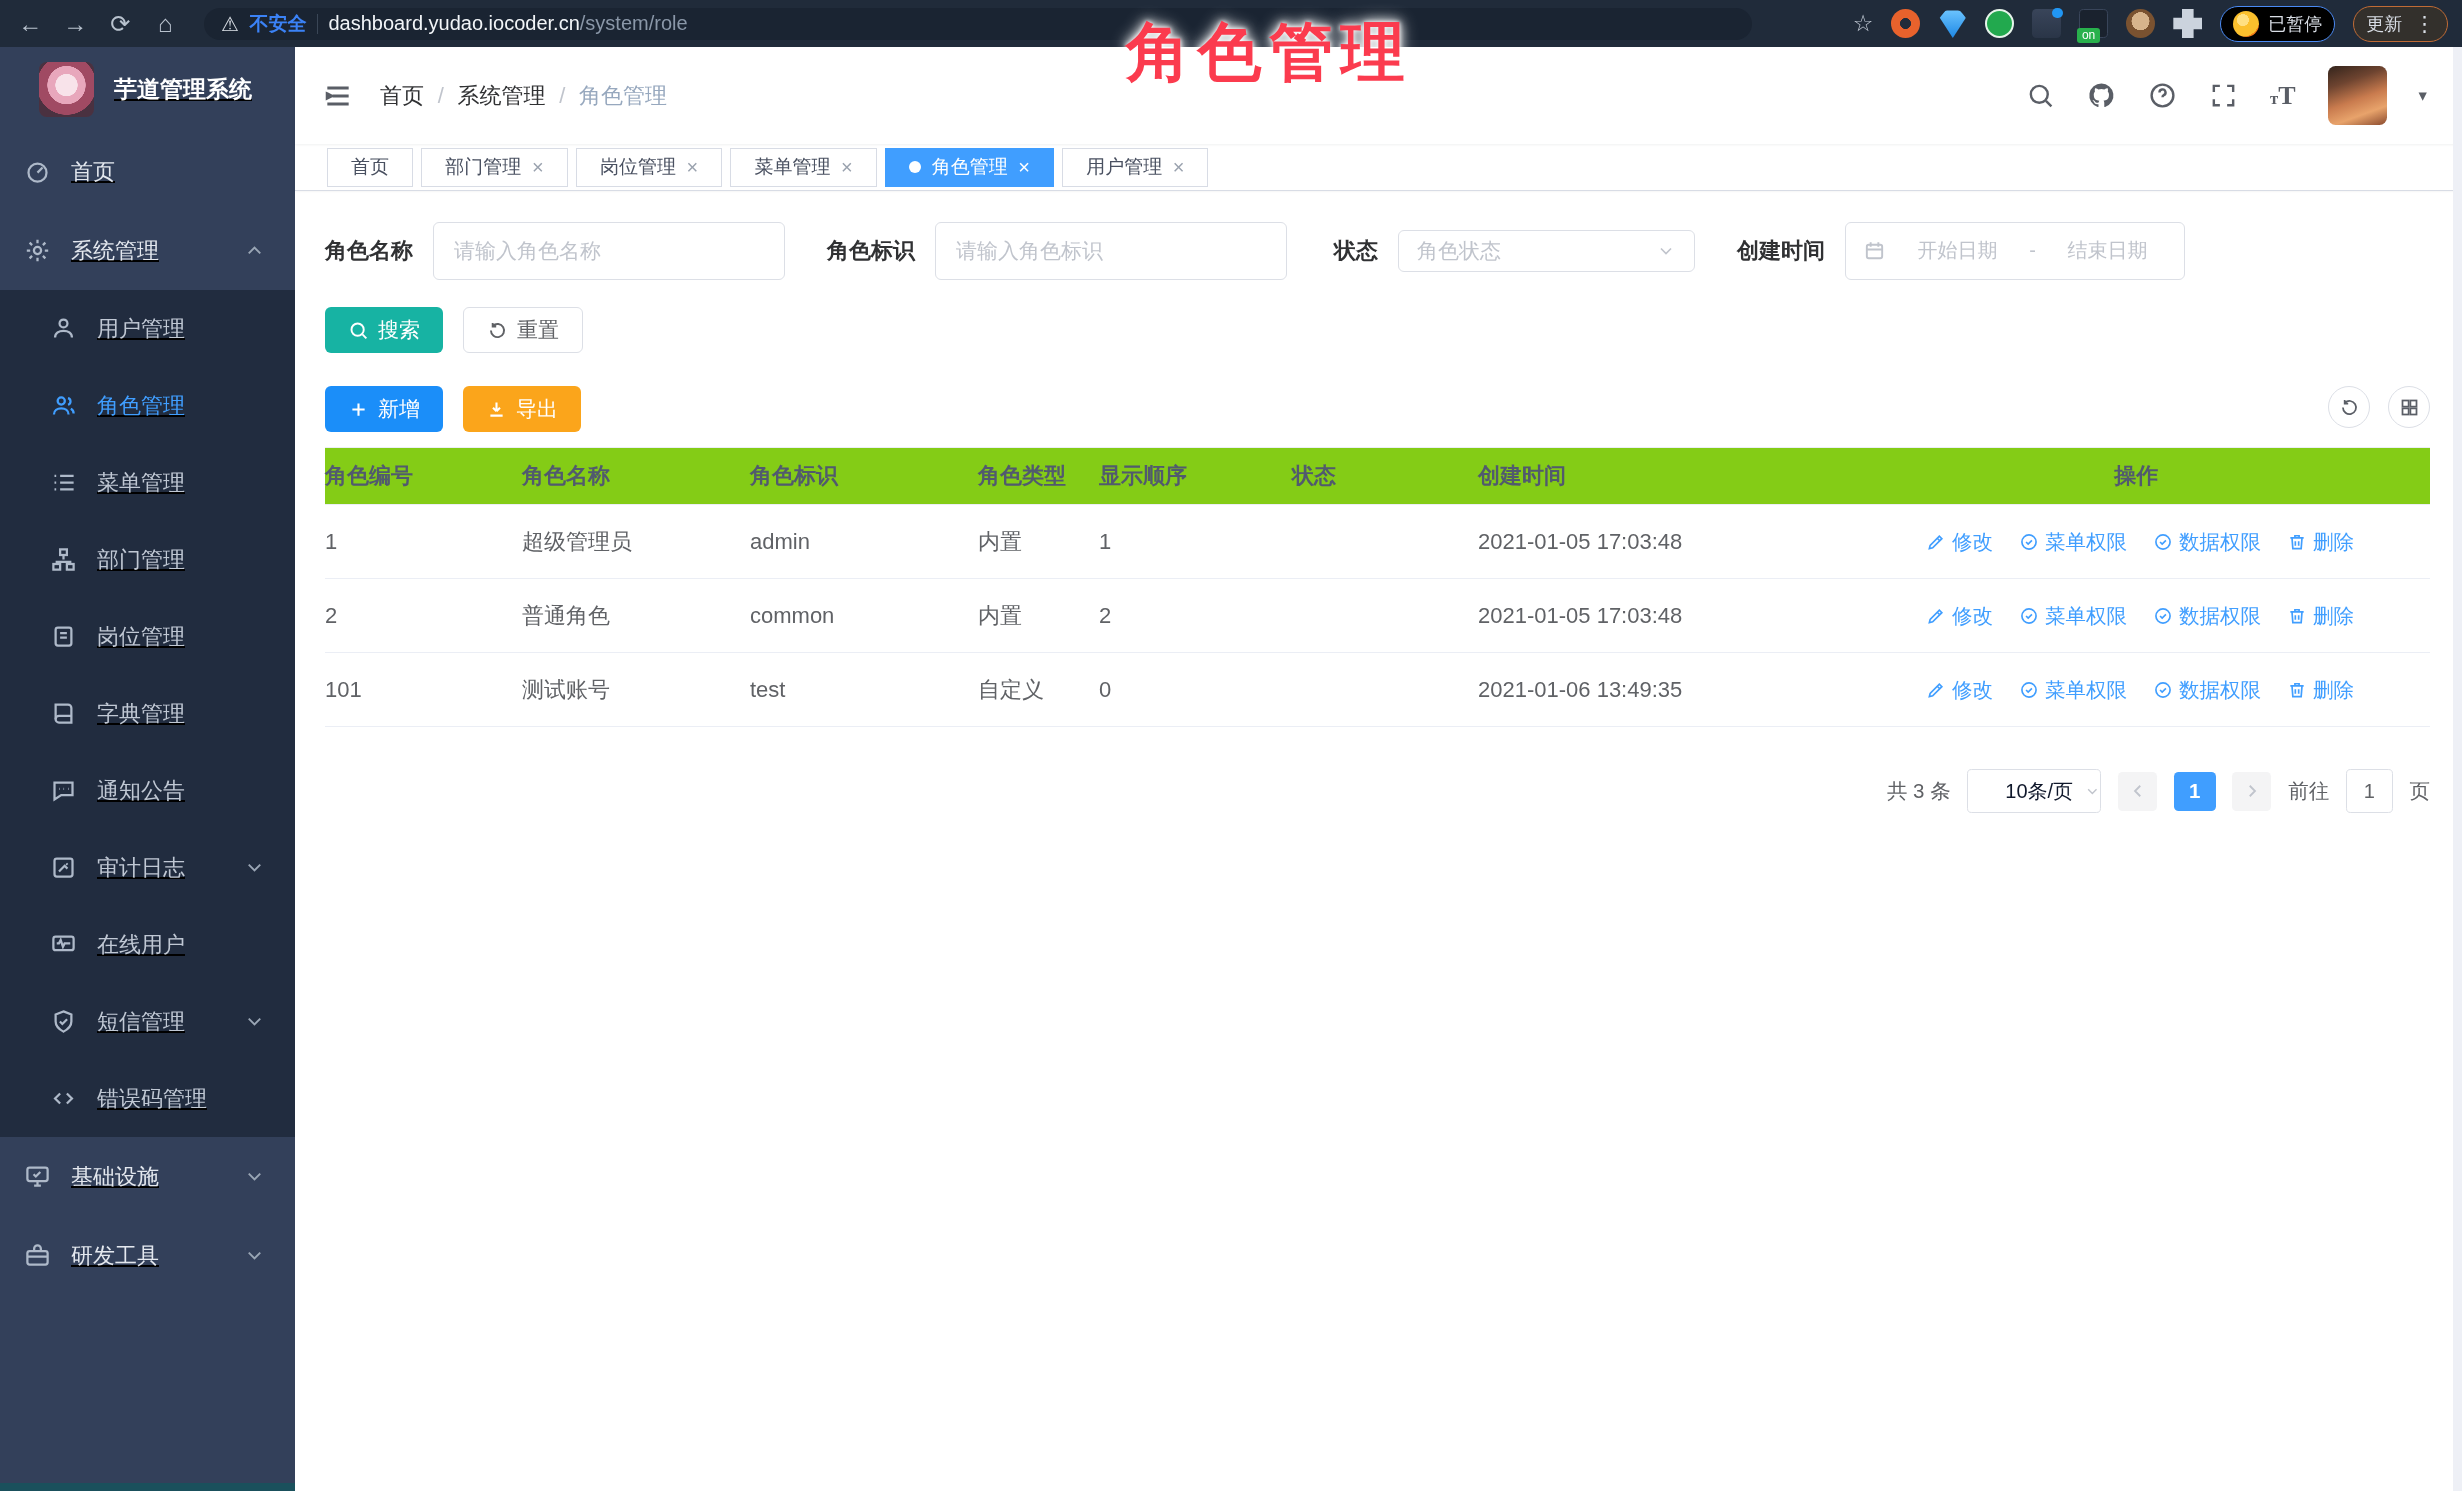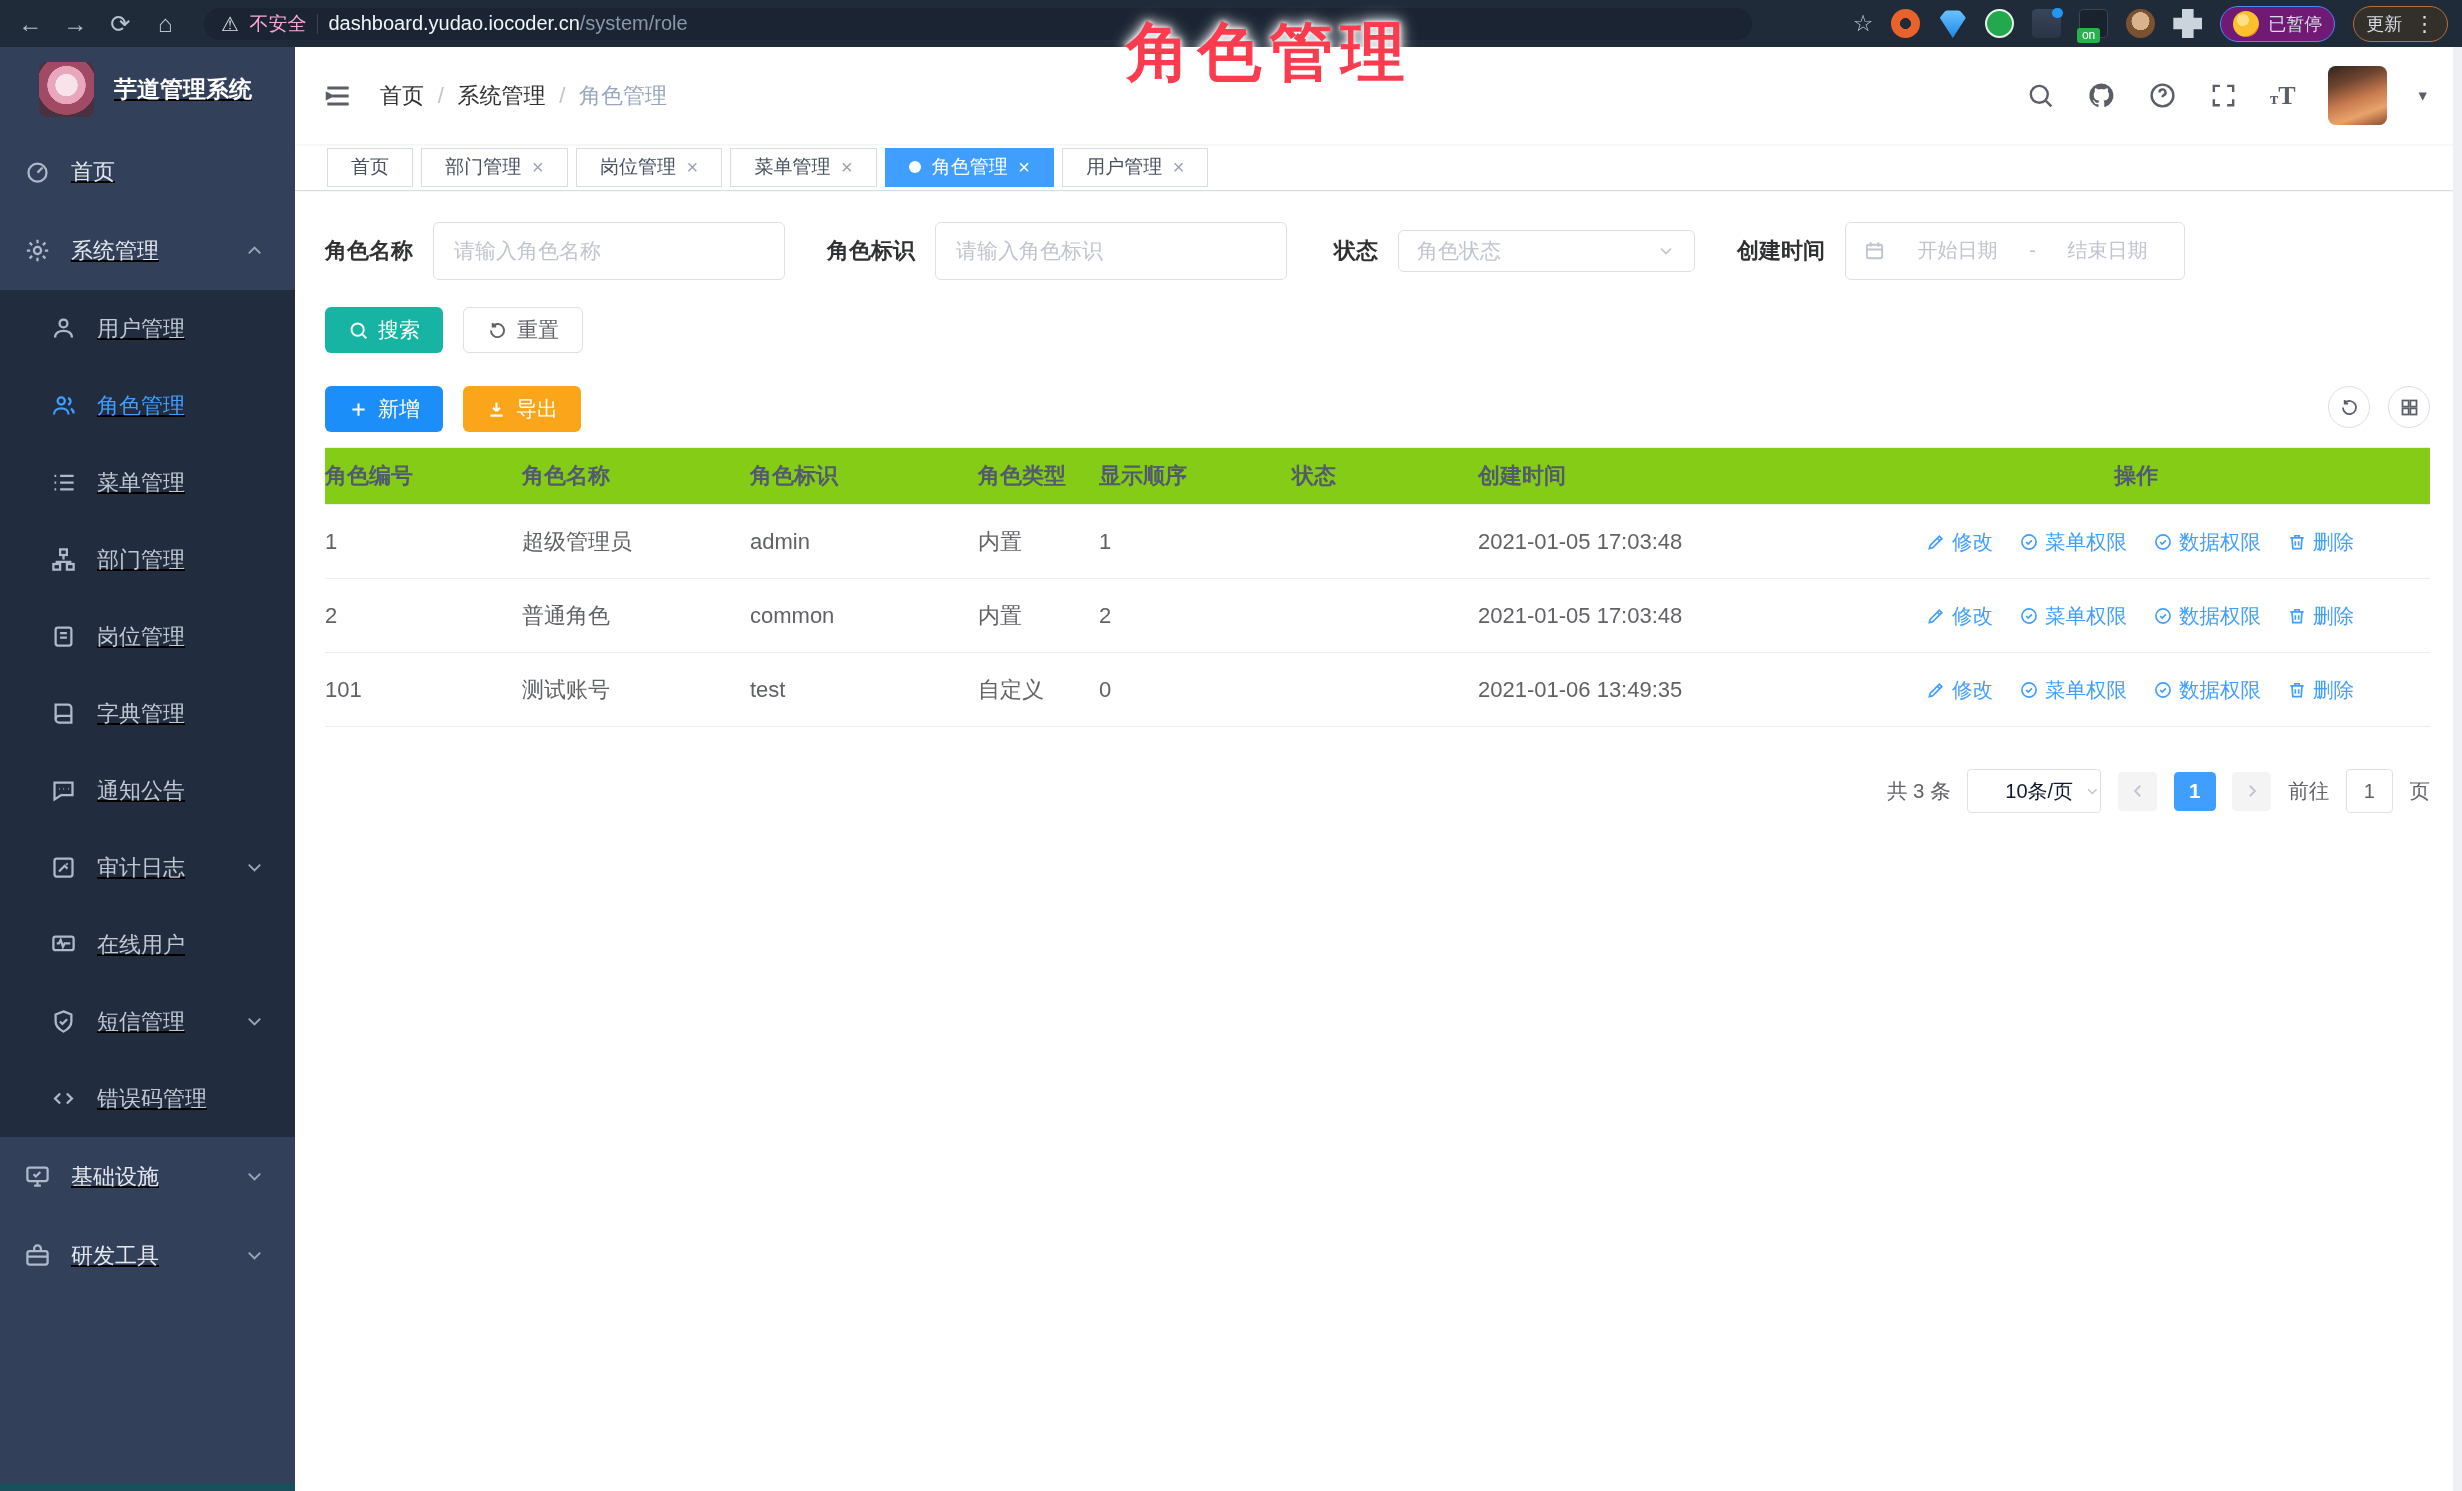--- a/index.html
+++ b/index.html
@@ -4,39 +4,39 @@
 <style>
   * { margin:0; padding:0; box-sizing:border-box; }
   html,body { width:2462px; height:1492px; overflow:hidden; font-family:"Liberation Sans","DejaVu Sans",sans-serif; background:#fff; }
   .page { position:relative; width:2462px; height:1492px; overflow:hidden; }
 
   
   .chrome { position:absolute; top:0; left:0; width:100%; height:47px; background:#202B3A; display:flex; align-items:center; padding:0 13.7px; z-index:10; }
   .nav-ico { width:33px; height:33px; display:flex; align-items:center; justify-content:center; color:#B8C2CE; font-size:24px; margin-right:12px; border-radius:50%; }
   .addr-pill { display:flex; align-items:center; margin-left:10.6px; width:1548px; height:32px; background:#1A2432; border-radius:16px; padding:0 16.7px; gap:10.6px; }
   .addr-pill .warn { color:#DDE2E8; }
-  .sec-label { color:#f9a8d4; font-size:19px; }
+  .sec-label { color:#3b82f6; font-size:19px;font-weight:bold; }
   .addr-div { width:0.8px; height:20px; background:#3A4656; }
   .url { font-size:20px; }
   .url .host { color:#F2F5F8; }
   .url .path { color:#8A97A8; }
   .chrome-right { margin-left:auto; display:flex; align-items:center; gap:18px; }
   .star { color:#C3CBD6; font-size:23px; }
   .ext { width:29px; height:29px; border-radius:50%; position:relative; flex-shrink:0; }
   .ext-orange { background:radial-gradient(circle at 50% 50%, #202B3A 0 26%, #E8622C 27% 100%); }
   .ext-blue { background:linear-gradient(180deg,#6EC6FF 0%,#1E88E5 100%); clip-path:polygon(50% 100%,5% 30%,25% 5%,75% 5%,95% 30%); }
   .ext-green { background:#22A94E; border:2.3px solid #E6F4EA; }
   .ext-grid { border-radius:4.6px; background:linear-gradient(180deg,#39455A 0%,#2A3547 100%); }
   .ext-grid::after { content:""; position:absolute; right:-1.5px; top:-1.5px; width:10.6px; height:10.6px; border-radius:50%; background:#2196F3; }
   .ext-dark { border-radius:4.6px; background:#1A222E; border:0.8px solid #39455A; }
   .on-badge { position:absolute; left:-3px; bottom:-6px; background:#28B14C; color:#fff; font-size:12px; line-height:15px; padding:0 4.6px; border-radius:3px; }
   .ext-monkey { background:radial-gradient(circle at 50% 42%, #D7B48C 0 40%, #7A5230 41% 100%); }
   .ext-puzzle { border-radius:6px; background:#CBD3DD; clip-path:polygon(0 30%,30% 30%,30% 0,70% 0,70% 30%,100% 30%,100% 70%,70% 70%,70% 100%,30% 100%,30% 70%,0 70%); }
   .chip { display:flex; align-items:center; gap:9px; height:36px; border-radius:18px; padding:0 12px; font-size:18px; color:#D9DEE6; }
-  .chip-profile { border:1.5px solid #4A8AF4; background:#701a75; }
+  .chip-profile { border:1.5px solid #4A8AF4; background:#000000; }
   .chip-update { border:1.5px solid #C06B35; background:#33302C; gap:12px; }
   .emoji-face { width:26px; height:26px; border-radius:50%; background:radial-gradient(circle at 38% 35%, #FFE082 0 25%, #FBC02D 26% 70%, #F57F17 71% 100%); }
   .kebab { color:#D9DEE6; font-size:21px; letter-spacing:0; }
 
   
   .overlay-title { position:absolute; left:1126px; top:9px; z-index:60; font-size:64px; font-weight:700; letter-spacing:7.6px; color:#FB3B4E;
     text-shadow:0 0 4.6px #fff, 0 0 10.6px #fff, 0 0 16.7px rgba(255,255,255,.95); }
 
   
   .app { position:absolute; top:47px; left:0; right:0; bottom:0; display:flex; }

